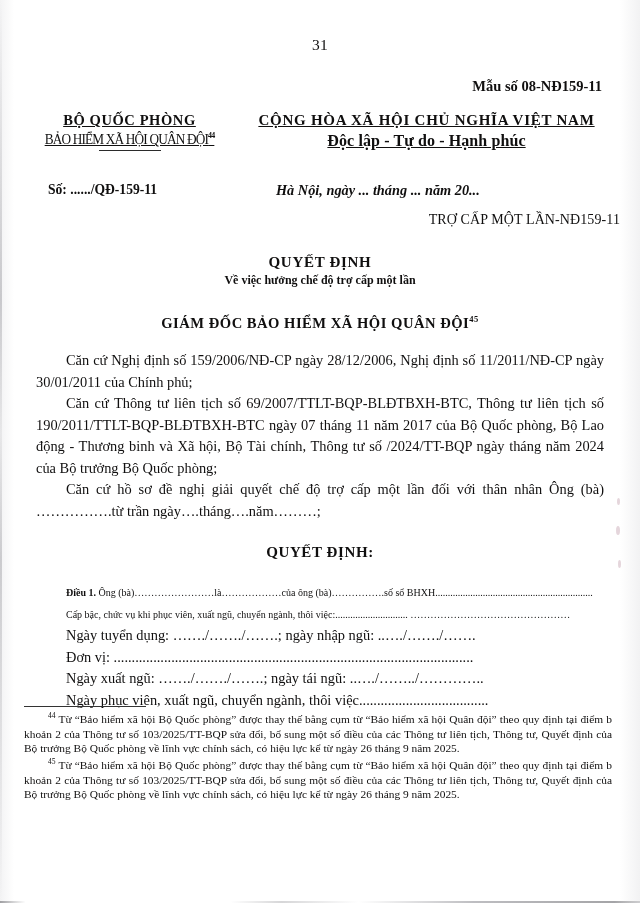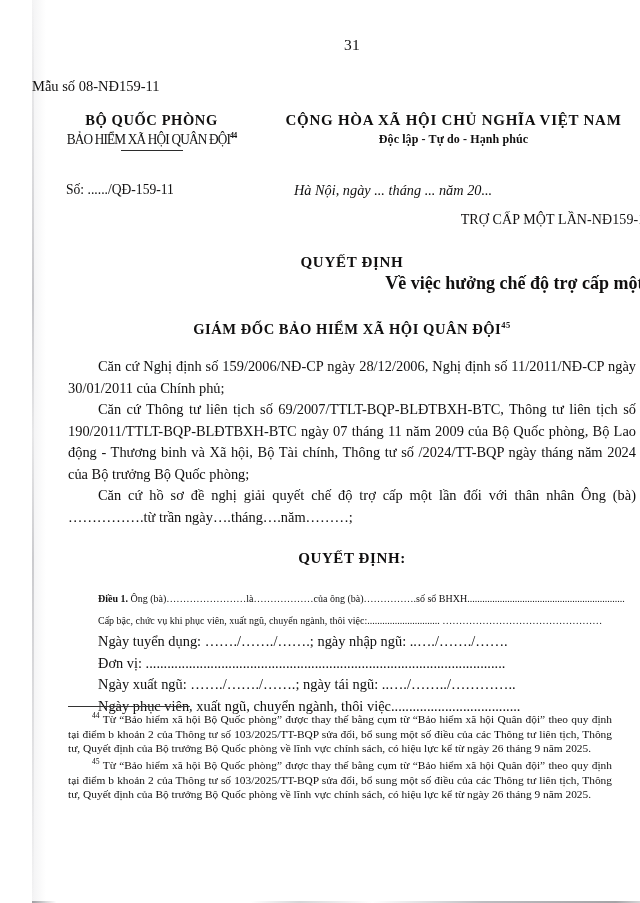--- a/index.html
+++ b/index.html
@@ -18,21 +18,20 @@
     -webkit-font-smoothing: antialiased;
   }
 
   
   .page {
     position: absolute;
     inset: 0;
     background:
       linear-gradient(to right, #f3f3f4 0px, #ffffff 14px, #ffffff 620px, #f2f2f3 640px),
       #ffffff;
-    margin-left: 32px;
   }
   .scan-edge-left {
     position: absolute;
     left: 0; top: 0; bottom: 0;
     width: 2px;
     background: linear-gradient(to bottom, rgba(140,140,145,.0) 0%, rgba(120,120,128,.35) 33%, rgba(140,140,145,.12) 48%, rgba(110,110,118,.30) 62%, rgba(150,150,155,0) 100%);
   }
   .scan-edge-bottom {
     position: absolute;
     left: 0; right: 0; bottom: 0;
@@ -52,29 +51,32 @@
   }
 
   
   .pageno {
     text-align: center;
     font-size: 15.5px;
     letter-spacing: .2px;
     margin-top: 36px;
   }
   .formno {
-    text-align: left;
+    text-align: right;
+    padding-right: 38px;
     font-size: 14.5px;
     margin-top: 24px;
+    font-weight: bold;
   }
 
   .header-row {
     display: flex;
     margin-top: 17px;
-    padding: 0 24px 0 12px;
+    padding: 0 24px 0 22px;
+    text-decoration: underline;
   }
   .header-left {
     width: 215px;
     text-align: center;
     flex: 0 0 215px;
   }
   .header-right {
     flex: 1 1 auto;
     text-align: center;
   }
@@ -103,29 +105,30 @@
     margin: 2px auto 0;
   }
   .nation {
     font-weight: bold;
     font-size: 15px;
     letter-spacing: .75px;
     white-space: nowrap;
   }
   .motto {
     font-weight: bold;
-    font-size: 12px;
+    font-size: 16px;
     margin-top: 3px;
     letter-spacing: .1px;
   }
 
   .numdate-row {
     display: flex;
     margin-top: 31px;
-    padding: 0 24px 0 34px;
+    padding: 0 24px 0 48px;
+    font-weight: bold;
   }
   .docnum {
     flex: 0 0 210px;
     font-size: 13.6px;
   }
   .placedate {
     flex: 1 1 auto;
     font-style: italic;
     font-size: 14.3px;
     text-align: left;
@@ -140,23 +143,23 @@
   }
 
   .title-main {
     text-align: center;
     font-weight: bold;
     font-size: 15px;
     letter-spacing: .7px;
     margin-top: 26px;
   }
   .title-sub {
-    text-align: right;
-    font-weight: bold;
-    font-size: 18px;
+    text-align: center;
+    font-weight: bold;
+    font-size: 12px;
     margin-top: 2px;
   }
   .title-office {
     text-align: center;
     font-weight: bold;
     font-size: 14.6px;
     letter-spacing: .5px;
     margin-top: 27px;
   }
 
@@ -198,21 +201,21 @@
     line-height: 21.5px;
     text-indent: 30px;
     margin: 0;
     white-space: nowrap;
     overflow: hidden;
   }
 
   
   .fn-wrap {
     position: absolute;
-    left: 36px;
+    left: 24px;
     right: 28px;
     top: 706px;
   }
   .fn-rule {
     width: 122px;
     height: 1.2px;
     background: #333;
     margin-bottom: 5px;
   }
   .fn {
@@ -264,21 +267,21 @@
 
     <div class="benefit-line">TRỢ CẤP MỘT LẦN-NĐ159-11</div>
 
     <div class="title-main">QUYẾT ĐỊNH</div>
     <div class="title-sub">Về việc hưởng chế độ trợ cấp một lần</div>
 
     <div class="title-office"><span>GIÁM ĐỐC BẢO HIỂM XÃ HỘI QUÂN ĐỘI</span><sup class="sup">45</sup></div>
 
     <div class="body">
       <p class="para">Căn cứ Nghị định số 159/2006/NĐ-CP ngày 28/12/2006, Nghị định số 11/2011/NĐ-CP ngày 30/01/2011 của Chính phủ;</p>
-      <p class="para">Căn cứ Thông tư liên tịch số 69/2007/TTLT-BQP-BLĐTBXH-BTC, Thông tư liên tịch số 190/2011/TTLT-BQP-BLĐTBXH-BTC ngày 07 tháng 11 năm 2009 của Bộ Quốc phòng, Bộ Lao động - Thương binh và Xã hội, Bộ Tài chính, Thông tư số    /2024/TT-BQP ngày     tháng    năm 2024 của Bộ trưởng Bộ Quốc phòng;</p>
+      <p class="para">Căn cứ Thông tư liên tịch số 69/2007/TTLT-BQP-BLĐTBXH-BTC, Thông tư liên tịch số 190/2011/TTLT-BQP-BLĐTBXH-BTC ngày 07 tháng 11 năm 2017 của Bộ Quốc phòng, Bộ Lao động - Thương binh và Xã hội, Bộ Tài chính, Thông tư số    /2024/TT-BQP ngày     tháng    năm 2024 của Bộ trưởng Bộ Quốc phòng;</p>
       <p class="para">Căn cứ hồ sơ đề nghị giải quyết chế độ trợ cấp một lần đối với thân nhân Ông (bà) …………….từ trần ngày….tháng….năm………;</p>
 
       <div class="decision-word">QUYẾT ĐỊNH:</div>
 
       <div class="article">
         <p class="art-spread"><span class="lead">Điều 1.</span> <span>Ông (bà)……………………là………………của ông (bà)…………….số sổ BHXH...............................................................</span></p>
         <p class="art-spread">Cấp bậc, chức vụ khi phục viên, xuất ngũ, chuyển ngành, thôi việc:............................. …………………………………………</p>
         <p class="fieldline">Ngày tuyển dụng: ……./……./…….; ngày nhập ngũ: ..…./……./…….</p>
         <p class="fieldline">Đơn vị: ....................................................................................................</p>
         <p class="fieldline">Ngày xuất ngũ: ……./……./…….; ngày tái ngũ: ..…./……../…………..</p>

